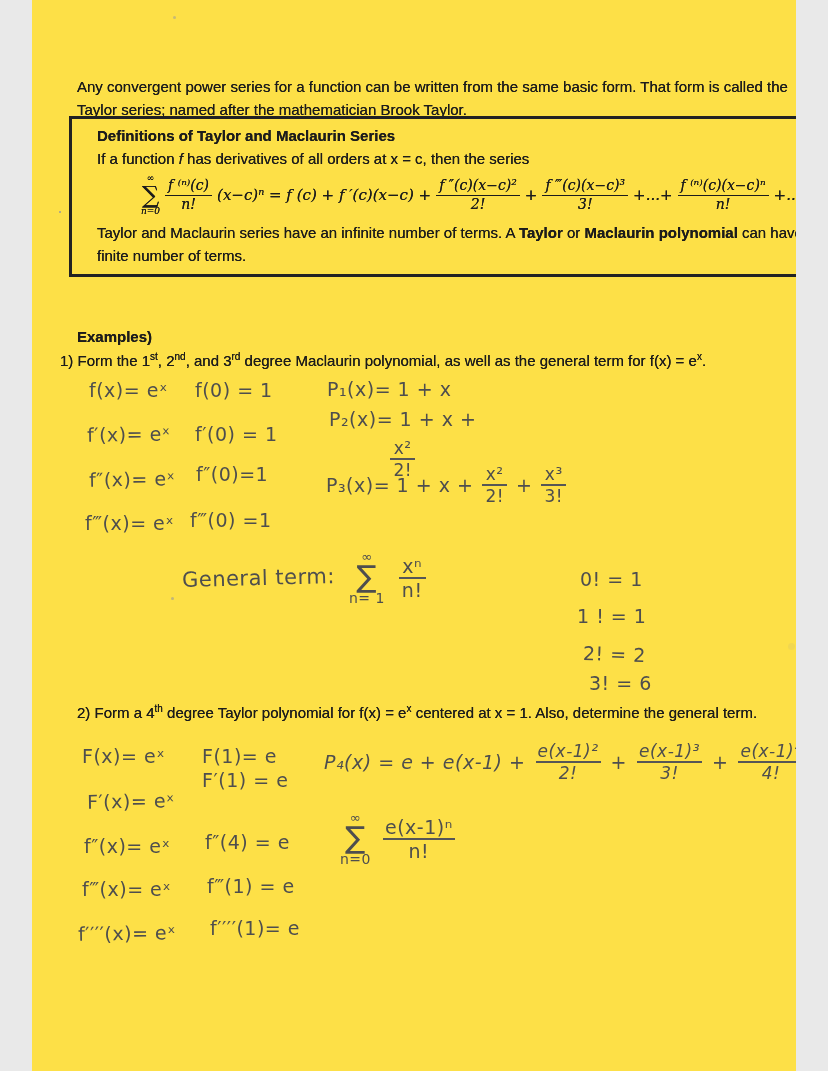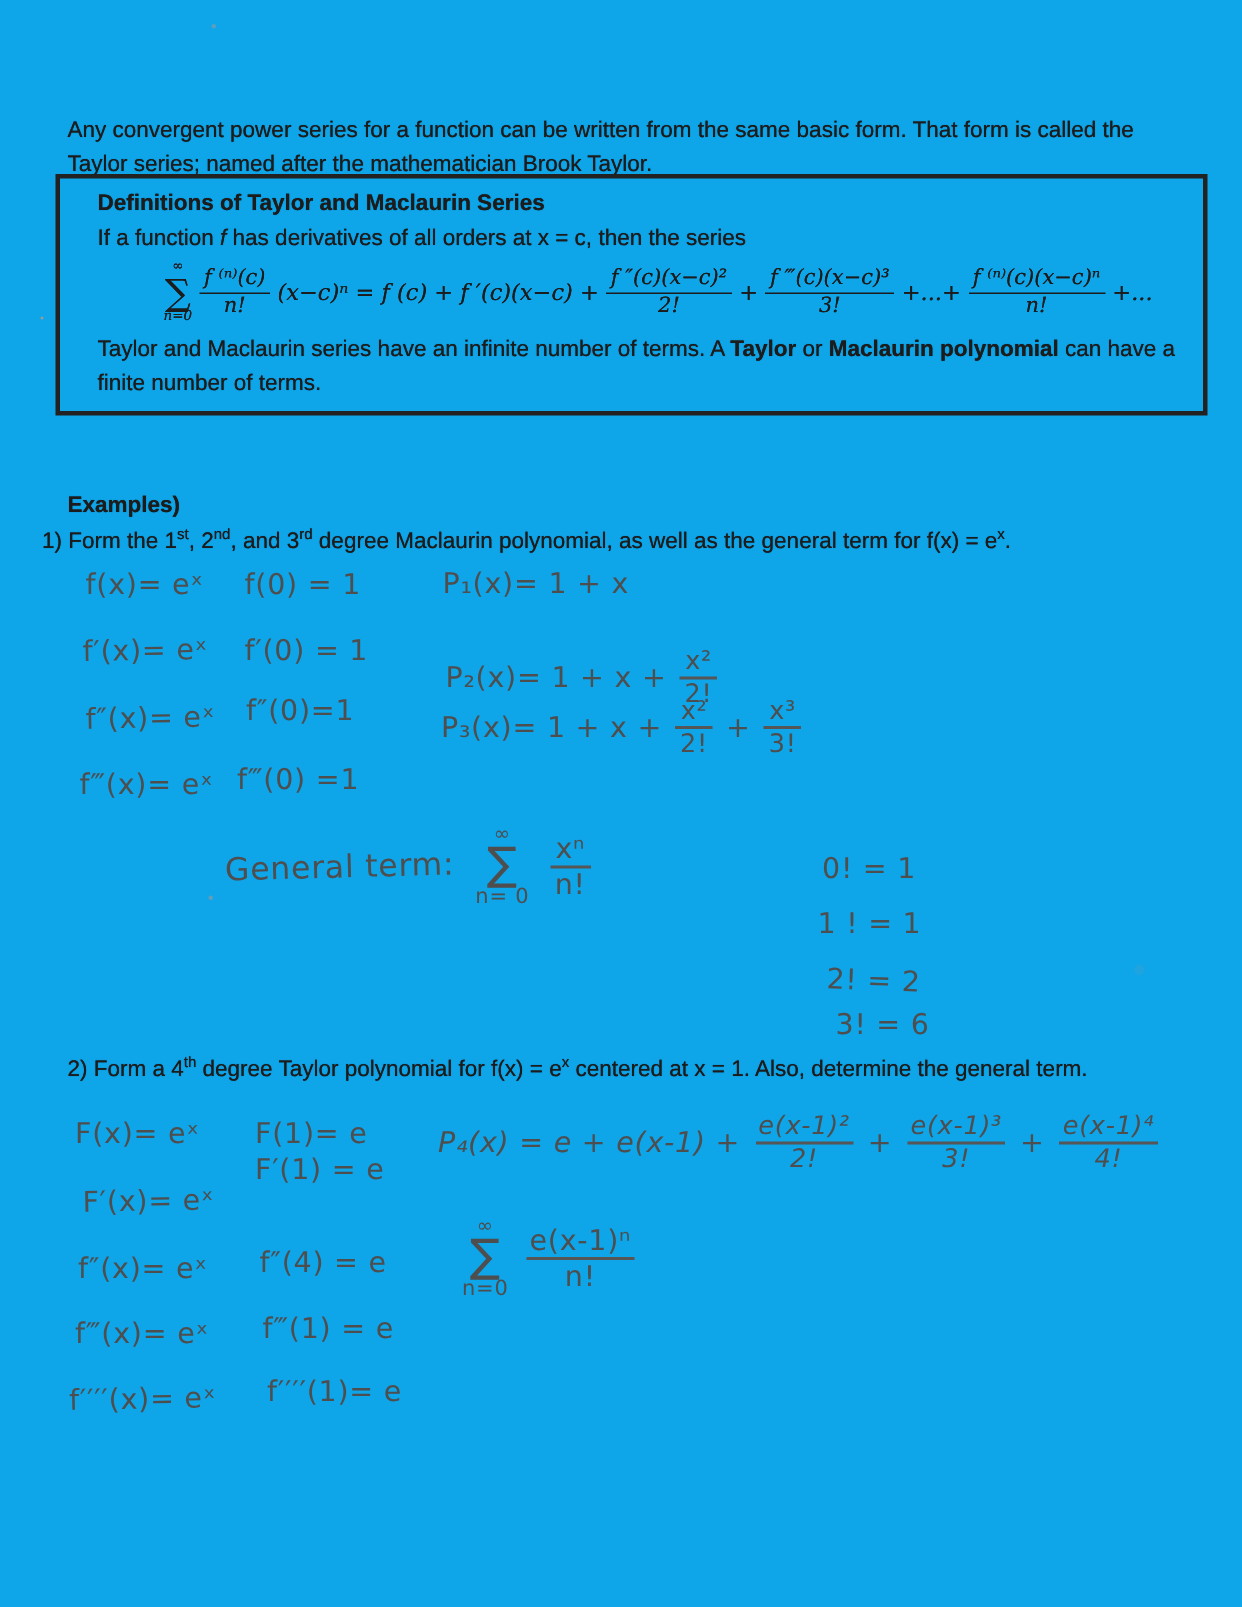--- a/index.html
+++ b/index.html
@@ -1,18 +1,18 @@
 <!DOCTYPE html>
 <html><head>
 <meta charset="utf-8">
 <style>
   html,body { margin:0; padding:0; background:#e9e9e9; }
   .page {
-    position:relative; width:828px; height:1071px; margin:0 auto;
-    background:#0ea5e9; overflow:hidden;
+    position:relative; width:764px; height:1071px; margin:0 auto;
+    background:#fde047; overflow:hidden;
     font-family:"Liberation Sans", sans-serif; color:#1c1c1c;
   }
   .printed { font-size:15px; line-height:23px; text-shadow:0 0 .45px currentColor; }
   .abs { position:absolute; }
   b { font-weight:bold; }
   .ital { font-style:italic; }
   sup { font-size:10px; vertical-align:super; line-height:0; }
 
   
   .intro { left:45px; top:60px; width:745px; }
@@ -103,21 +103,21 @@
   <div class="hw" style="left:57px;  top:379px;">f(x)= eˣ</div>
   <div class="hw" style="left:163px; top:379px;">f(0) = 1</div>
   <div class="hw" style="left:55px;  top:423px; transform:rotate(-1deg);">f′(x)= eˣ</div>
   <div class="hw" style="left:163px; top:423px;">f′(0) = 1</div>
   <div class="hw" style="left:57px;  top:468px; transform:rotate(-1deg);">f″(x)= eˣ</div>
   <div class="hw" style="left:164px; top:463px;">f″(0)=1</div>
   <div class="hw" style="left:53px;  top:512px;">f‴(x)= eˣ</div>
   <div class="hw" style="left:158px; top:509px;">f‴(0) =1</div>
 
   <div class="hw" style="left:295px; top:378px;">P₁(x)= 1 + x</div>
-  <div class="hw hw-row" style="left:297px; top:432px;">
+  <div class="hw hw-row" style="left:297px; top:408px;flex-direction:column;">
     <span>P₂(x)= 1 + x +</span>
     <span class="hfrac">
         <span class="hnum">x²</span>
         <span class="hden">2!</span>
       </span>
   </div>
   <div class="hw hw-row" style="left:294px; top:465px;">
     <span>P₃(x)= 1 + x +</span>
     <span class="hfrac">
         <span class="hnum">x²</span>
@@ -128,21 +128,21 @@
         <span class="hnum">x³</span>
         <span class="hden">3!</span>
       </span>
   </div>
 
   <div class="hw hw-row" style="left:150px; top:551px; gap:14px;">
     <span class="gt-label">General term:</span>
     <span class="hsum">
       <span class="hs-top">∞</span>
       <span class="hs-sym">∑</span>
-      <span class="hs-bot">n= 0</span>
+      <span class="hs-bot">n= 1</span>
     </span>
     <span class="hfrac" style="font-size:19px;">
         <span class="hnum">xⁿ</span>
         <span class="hden">n!</span>
       </span>
   </div>
 
   <div class="hw" style="left:548px; top:568px;">0! = 1</div>
   <div class="hw" style="left:545px; top:605px;">1 ! = 1</div>
   <div class="hw" style="left:551px; top:643px; transform:rotate(2deg);">2! = 2</div>

